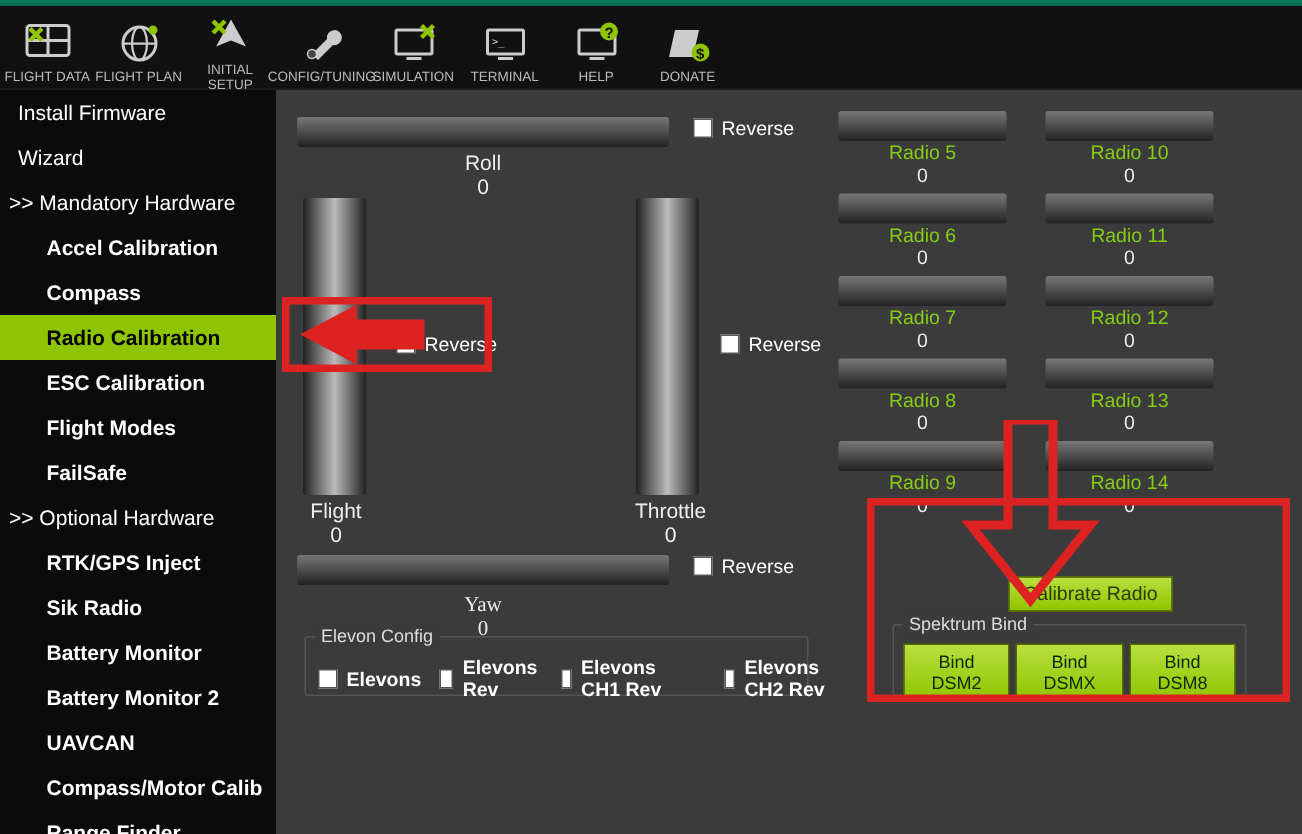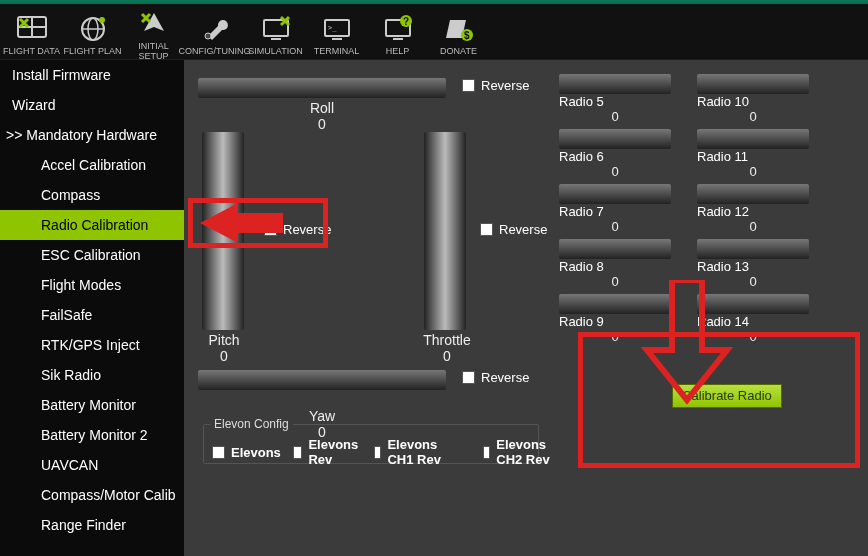--- a/index.html
+++ b/index.html
@@ -56,21 +56,21 @@
   }
   .side-item {
     padding: 7px 8px 7px 12px;
     font-size: 14px;
     font-weight: normal;
     color: #fff;
     cursor: pointer;
     white-space: nowrap;
     overflow: hidden;
   }
-  .side-item.sub { padding-left: 41px; font-weight: normal; }
+  .side-item.sub { padding-left: 31px; font-weight: bold; }
   .side-item.header { padding-left: 6px; }
   .side-item.selected {
     background: #8fc400;
     color: #000;
   }
   .content {
     position: absolute;
     top: 60px;
     left: 184px;
     right: 0;
@@ -115,21 +115,21 @@
   .radio-unit {
     position: relative;
     height: 55px;
     margin-bottom: 0;
   }
   .radio-bar {
     height: 20px;
     background: linear-gradient(#777,#222);
     border-radius: 2px;
   }
-  .radio-lab { font-size:13px; color:#ffffff; }
+  .radio-lab { text-align:center; font-size:13px; color:#84cc16; }
   .radio-val { text-align:center; font-size:13px; color:#eee; }
   .fieldset {
     position: absolute;
     border: 1px solid #555;
     border-radius: 2px;
   }
   .fieldset .legend {
     position: absolute;
     top: -8px; left: 6px;
     background: #3b3b3b;
@@ -261,20 +261,21 @@
 <div class="sidebar" id="sidebar">
     <div class="side-item">Install Firmware</div>
     <div class="side-item">Wizard</div>
     <div class="side-item header">&gt;&gt; Mandatory Hardware</div>
     <div class="side-item sub">Accel Calibration</div>
     <div class="side-item sub">Compass</div>
     <div class="side-item sub selected">Radio Calibration</div>
     <div class="side-item sub">ESC Calibration</div>
     <div class="side-item sub">Flight Modes</div>
     <div class="side-item sub">FailSafe</div>
+    <div class="side-item header">&gt;&gt; Optional Hardware</div>
     <div class="side-item sub">RTK/GPS Inject</div>
     <div class="side-item sub">Sik Radio</div>
     <div class="side-item sub">Battery Monitor</div>
     <div class="side-item sub">Battery Monitor 2</div>
     <div class="side-item sub">UAVCAN</div>
     <div class="side-item sub">Compass/Motor Calib</div>
     <div class="side-item sub">Range Finder</div>
   </div>
 
 <div class="content">
@@ -288,40 +289,40 @@
     <div>Roll</div>
     <div>0</div>
   </div>
 
   <div class="bar-v" style="left:18px; top:72px; height:198px;"></div>
   <div class="cb" style="left:80px; top:162px;">
     <div class="checkbox"></div>
     <span>Reverse</span>
   </div>
   <div class="ax-label" style="left:0px; top:272px; width:80px;">
-    <div>Pitch</div>
+    <div>Flight</div>
     <div>0</div>
   </div>
 
   <div class="bar-v" style="left:240px; top:72px; height:198px;"></div>
   <div class="cb" style="left:296px; top:162px;">
     <div class="checkbox"></div>
     <span>Reverse</span>
   </div>
   <div class="ax-label" style="left:218px; top:272px; width:90px;">
     <div>Throttle</div>
     <div>0</div>
   </div>
 
   <div class="bar-h" style="left:14px; top:310px; width:248px;"></div>
   <div class="cb" style="left:278px; top:310px;">
     <div class="checkbox"></div>
     <span>Reverse</span>
   </div>
-  <div class="ax-label" style="left:14px; top:348px; width:248px;">
+  <div class="ax-label" style="left:14px; top:336px; width:248px;font-family:Liberation Serif, serif;">
     <div>Yaw</div>
     <div>0</div>
   </div>
 
   <div class="radio-col" style="left:375px; top:14px;" id="radio-col-1">
       <div class="radio-unit">
         <div class="radio-bar"></div>
         <div class="radio-lab">Radio 5</div>
         <div class="radio-val">0</div>
       </div>
@@ -391,20 +392,28 @@
           <div class="checkbox"></div>
           <span>Elevons CH1 Rev</span>
         </label>
       <label class="cb" style="position:static;margin-left:28px;">
           <div class="checkbox"></div>
           <span>Elevons CH2 Rev</span>
         </label>
     </div>
   </div>
 
+  <div class="fieldset" style="left:411px; top:356px; width:236px; height:48px;">
+    <div class="legend">Spektrum Bind</div>
+    <div style="display:flex; gap:4px; padding:12px 6px 6px 6px;">
+      <div class="btn" style="flex:1;">Bind DSM2</div>
+      <div class="btn" style="flex:1;">Bind DSMX</div>
+      <div class="btn" style="flex:1;">Bind DSM8</div>
+    </div>
+  </div>
 
 </div>
 
 <div class="anno-rect" style="left:188px; top:198px; width:140px; height:50px;"></div>
 <svg class="anno-arrow" style="left:188px; top:198px;" width="140" height="50">
   <polygon points="12,25 50,5 50,15 95,15 95,35 50,35 50,45" fill="#d22"></polygon>
 </svg>
 
 <div class="anno-rect" style="left:578px; top:332px; width:282px; height:136px;"></div>
 <svg class="anno-arrow" style="left:637px; top:280px;" width="100" height="130">

